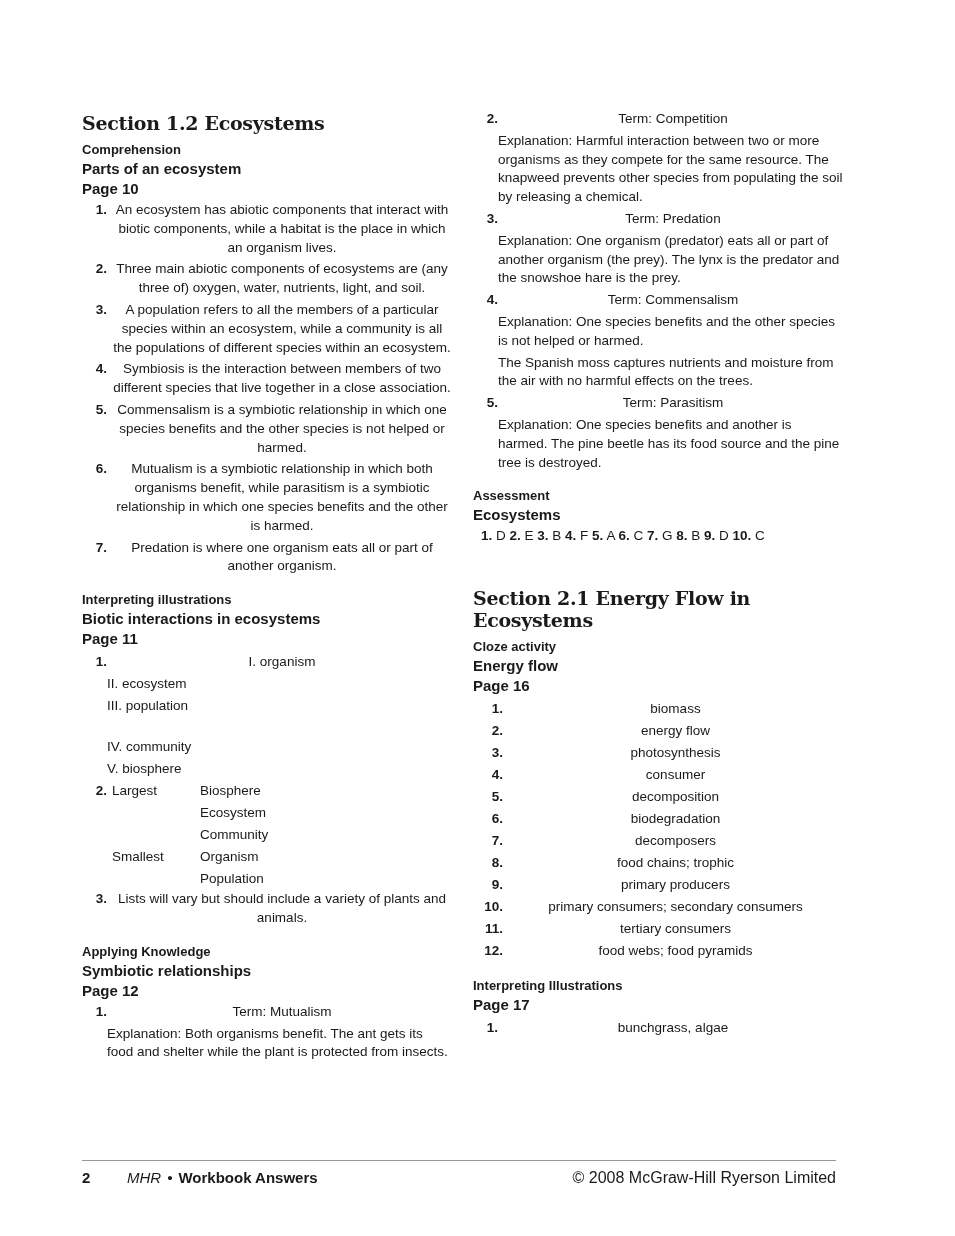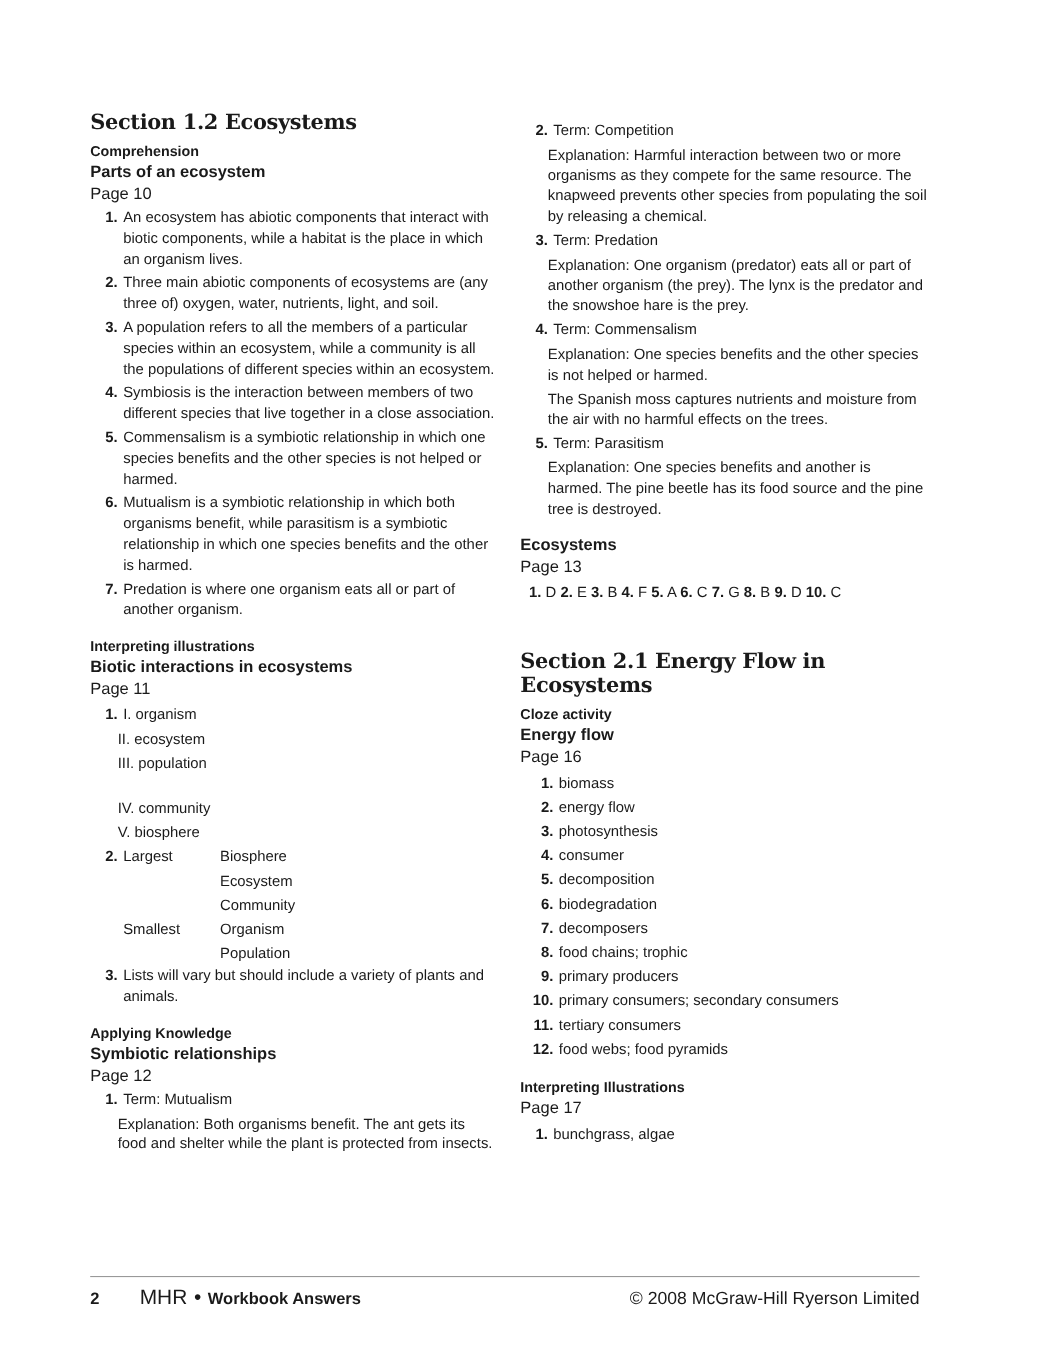--- a/index.html
+++ b/index.html
@@ -1,39 +1,39 @@
 <!DOCTYPE html>
 <html><head>
 <meta charset="utf-8">
 <style>
   html, body { margin: 0; padding: 0; background: #ffffff; }
   body { width: 955px; height: 1236px; position: relative; font-family: "Liberation Sans", sans-serif; color: #1a1a1a; overflow: hidden; }
   .col { position: absolute; top: 0; }
-  .col-left { left: 82px; width: 370px; top: 100px; }
+  .col-left { left: 82px; width: 370px; top: 112px; }
   .col-right { left: 473px; width: 370px; top: 112px; }
   .section-title { font-family: "DejaVu Serif", serif; font-weight: bold; font-size: 19px; margin: 0 0 6px 0; letter-spacing: -0.3px; }
   .chapter-title { font-family: "DejaVu Serif", serif; font-weight: bold; font-size: 19px; line-height: 24px; margin: 0 0 8px 0; letter-spacing: -0.3px; }
   .kicker { font-weight: bold; font-size: 13px; margin: 0; line-height: 19px; }
   .subhead { font-weight: bold; font-size: 15px; margin: 0; line-height: 20px; }
-  .pagehead { font-weight: normal; font-size: 15px; margin: 0 0 2px 0; line-height: 20px; }
+  .pagehead { font-weight: bold; font-size: 15px; margin: 0 0 2px 0; line-height: 20px; }
   .item { display: flex; font-size: 13.5px; line-height: 18.8px; margin-bottom: 3px; }
   .num { font-weight: bold; width: 25px; text-align: right; padding-right: 5px; flex: none; }
-  .txt { flex: 1; }
+  .txt { flex: 1; text-align: center; }
   .sub { font-size: 13.5px; line-height: 18.8px; padding-left: 25px; margin-bottom: 3px; }
   .simple-item { display: flex; font-size: 13.5px; line-height: 22px; }
   .block { margin-bottom: 14px; }
   .rank-row { display: flex; font-size: 13.5px; line-height: 22px; }
   .rank-num { width: 25px; text-align: right; padding-right: 5px; font-weight: bold; flex: none; }
   .rank-label { width: 88px; flex: none; }
   .assess { font-size: 13.5px; line-height: 22px; padding-left: 8px; }
   .assess b { font-weight: bold; }
   .footer { position: absolute; left: 82px; top: 1160px; width: 754px; border-top: 1px solid #999; }
   .footer-row { display: flex; align-items: baseline; margin-top: 8px; }
   .footer-page { font-weight: bold; font-size: 15px; width: 45px; }
-  .footer-mhr { font-size: 19px; }
+  .footer-mhr { font-size: 15px; font-style: italic; }
   .footer-bold { font-weight: bold; font-size: 15px; }
   .footer-copy { margin-left: auto; font-size: 16px; }
 </style>
 </head>
 <body>
 
 <div class="col col-left">
   <h1 class="section-title">Section 1.2 Ecosystems</h1>
 
   <div class="block">
@@ -150,22 +150,22 @@
       <div class="sub">Explanation: One species benefits and the other species is not helped or harmed.</div>
       <div class="sub">The Spanish moss captures nutrients and moisture from the air with no harmful effects on the trees.</div>
       <div class="item">
         <span class="num">5.</span>
         <span class="txt">Term: Parasitism</span>
       </div>
       <div class="sub">Explanation: One species benefits and another is harmed. The pine beetle has its food source and the pine tree is destroyed.</div>
     </div>
 
   <div class="block" style="margin-bottom:40px;">
+    <p class="kicker">Assessment</p>
     <p class="subhead">Ecosystems</p>
-    <p class="pagehead">Page 13</p>
     <div class="assess" id="assess-answers"><b>1.</b><span> D </span><b>2.</b><span> E </span><b>3.</b><span> B </span><b>4.</b><span> F </span><b>5.</b><span> A </span><b>6.</b><span> C </span><b>7.</b><span> G </span><b>8.</b><span> B </span><b>9.</b><span> D </span><b>10.</b><span> C</span></div>
   </div>
 
   <h2 class="section-title">Section 2.1 Energy Flow in Ecosystems</h2>
 
   <div class="block">
     <p class="kicker">Cloze activity</p>
     <p class="subhead">Energy flow</p>
     <p class="pagehead">Page 16</p>
     <div id="cloze-list">

